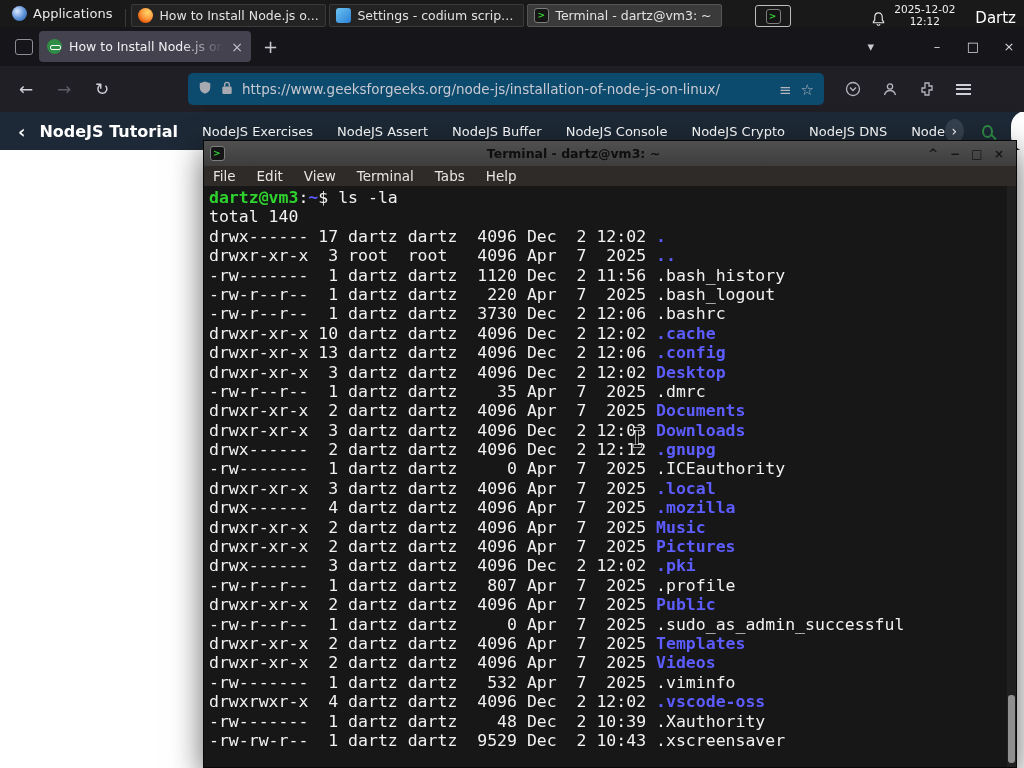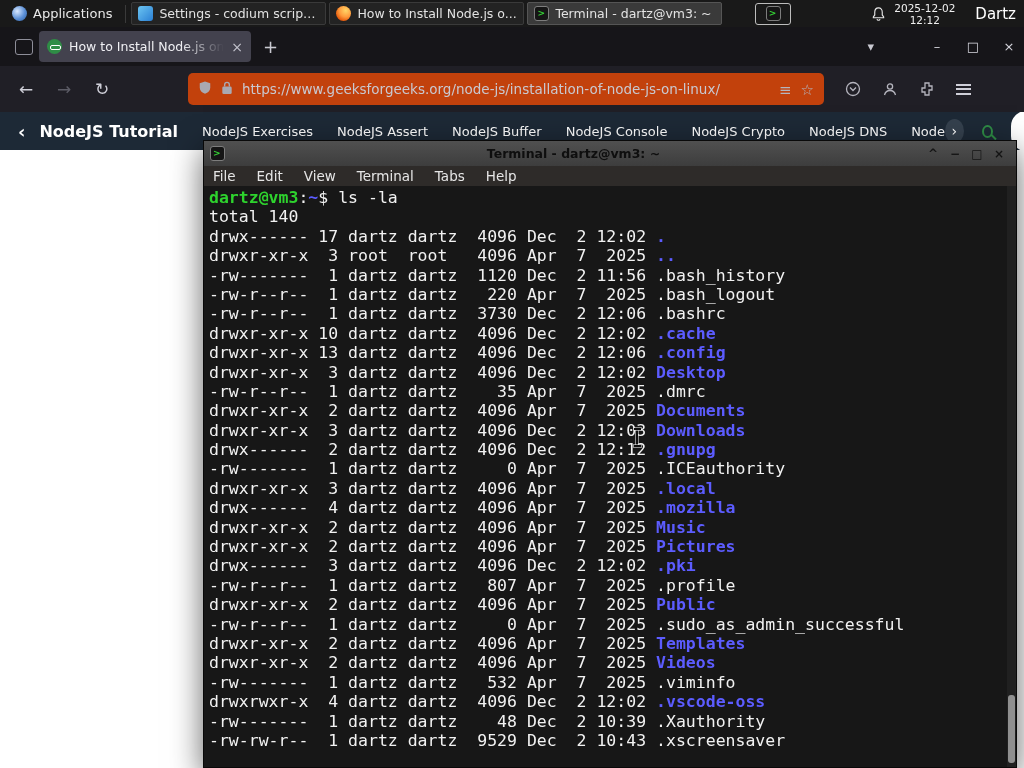--- a/index.html
+++ b/index.html
@@ -1,21 +1,21 @@
 <!DOCTYPE html>
 <html style="--terminal_green: #2ed32e; --terminal_blue: #5c5cff; --terminal_dim: #565656; --gfg_green: #2f8d46;"><head>
 <meta charset="utf-8">
 <style>
   *{margin:0;padding:0;box-sizing:border-box}
   html,body{width:1024px;height:768px;overflow:hidden}
   body{position:relative;font-family:"DejaVu Sans","Liberation Sans",sans-serif;background:#fff}
 
   
   .taskbar{position:absolute;top:0;left:0;width:1024px;height:27px;background:#191919;
-    display:flex;align-items:center;color:#e8e8e8;font-size:13px;z-index:40;padding:0 4px}
+    display:flex;align-items:flex-end;color:#e8e8e8;font-size:13px;z-index:40;padding:0 4px}
   .apps-btn{display:flex;align-items:center;gap:6px;padding:0 8px;height:100%;cursor:default}
   .app-logo{width:15px;height:15px;border-radius:50%;
     background:radial-gradient(circle at 35% 35%,#d8e8ff,#5b8fd6 55%,#2c5d9e)}
   .tb-sep{width:1px;height:18px;background:#3a3a3a;margin:0 5px}
   .tb-windows{display:flex;gap:3px;height:23px}
   .tb-win{display:flex;align-items:center;gap:6px;width:195px;height:23px;padding:0 6px;
     border:1px solid #3a3a3a;background:#232323;border-radius:2px;overflow:hidden}
   .tb-win.active{background:#3a3a3a;border-color:#555}
   .tb-label{font-size:12.5px;color:#e2e2e2;white-space:nowrap;overflow:hidden;text-overflow:ellipsis}
   .mini-icon{flex:0 0 auto}
@@ -44,21 +44,21 @@
   .fx-right{margin-left:auto;display:flex;align-items:center}
   .tabs-caret{font-size:13px;margin-right:42px}
   .fx-ctl{width:30px;text-align:center;font-size:13px;margin-left:6px;color:#d6d6de}
 
   
   .fx-toolbar{position:absolute;top:66px;left:0;width:1024px;height:46px;background:#201f26;
     display:flex;align-items:center;z-index:5;color:#cfcfd8;padding-left:14px}
   .nav-btn{width:24px;text-align:center;font-size:17px;margin-right:14px}
   .nav-btn.disabled{color:#5c5c66}
   .urlbar{display:flex;align-items:center;gap:9px;width:636px;height:32px;margin-left:60px;
-    background:#c2410c;border-radius:5px;padding:0 10px}
+    background:#0c4a6e;border-radius:5px;padding:0 10px}
   .url-text{flex:0 1 auto;font-size:13.5px;color:#c9c9d1;white-space:nowrap;overflow:hidden}
   .urlbar-spacer{flex:1}
   .reader-icon::before{content:"≡";font-size:15px;color:#b5b5be}
   .star-icon::before{content:"☆";font-size:15px;color:#b5b5be}
   .tb-icon{margin-left:21px;display:flex;align-items:center}
   .menu-icon{width:15px;height:11px;border-top:2px solid #cfcfd8;border-bottom:2px solid #cfcfd8;position:relative}
   .menu-icon::before{content:"";position:absolute;left:0;right:0;top:2.5px;height:2px;background:#cfcfd8}
 
   
   .site-nav{position:absolute;top:112px;left:0;width:1024px;height:38px;background:#1d2936;
@@ -109,26 +109,26 @@
 <body>
 
 <div class="taskbar">
   <div class="apps-btn">
     <span class="app-logo"></span>
     <span>Applications</span>
   </div>
   <div class="tb-sep"></div>
   <div class="tb-windows">
       <div class="tb-win">
+        <span class="mini-icon icon-firefox"></span>
+        <span class="tb-label">How to Install Node.js o...</span>
+      </div>
+      <div class="tb-win">
         <span class="mini-icon icon-codium"></span>
         <span class="tb-label">Settings - codium script...</span>
-      </div>
-      <div class="tb-win">
-        <span class="mini-icon icon-firefox"></span>
-        <span class="tb-label">How to Install Node.js o...</span>
       </div>
       <div class="tb-win active">
         <span class="mini-icon icon-terminal"></span>
         <span class="tb-label">Terminal - dartz@vm3: ~</span>
       </div>
     </div>
   <div style="flex:1"></div>
   <div class="tray-box">
     <span class="icon-terminal"></span>
   </div>

